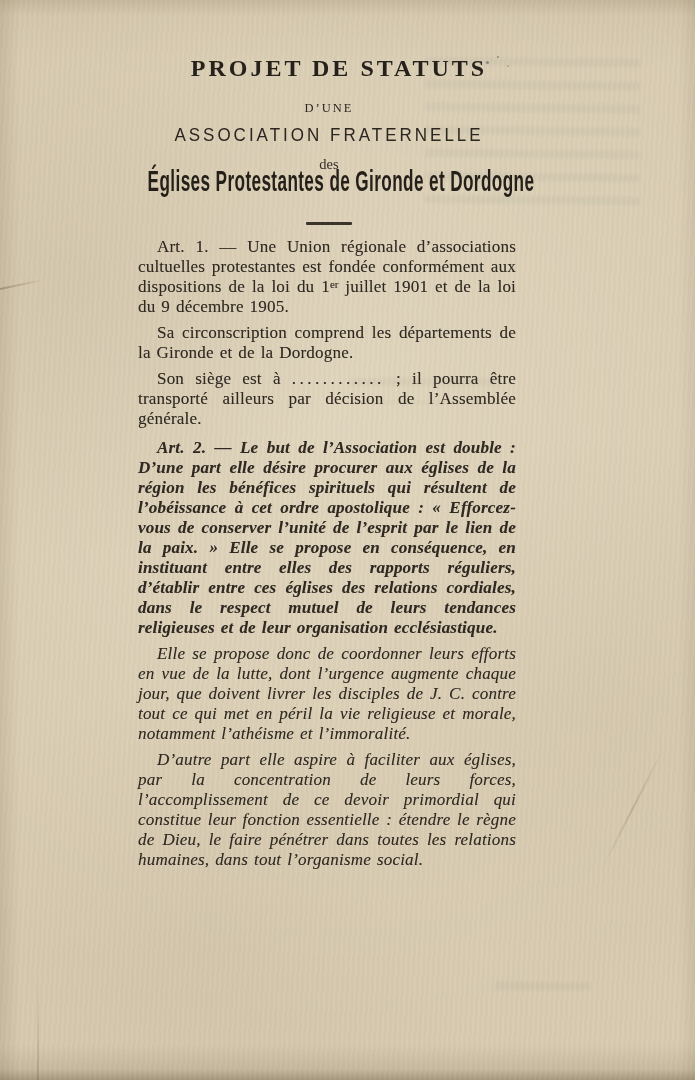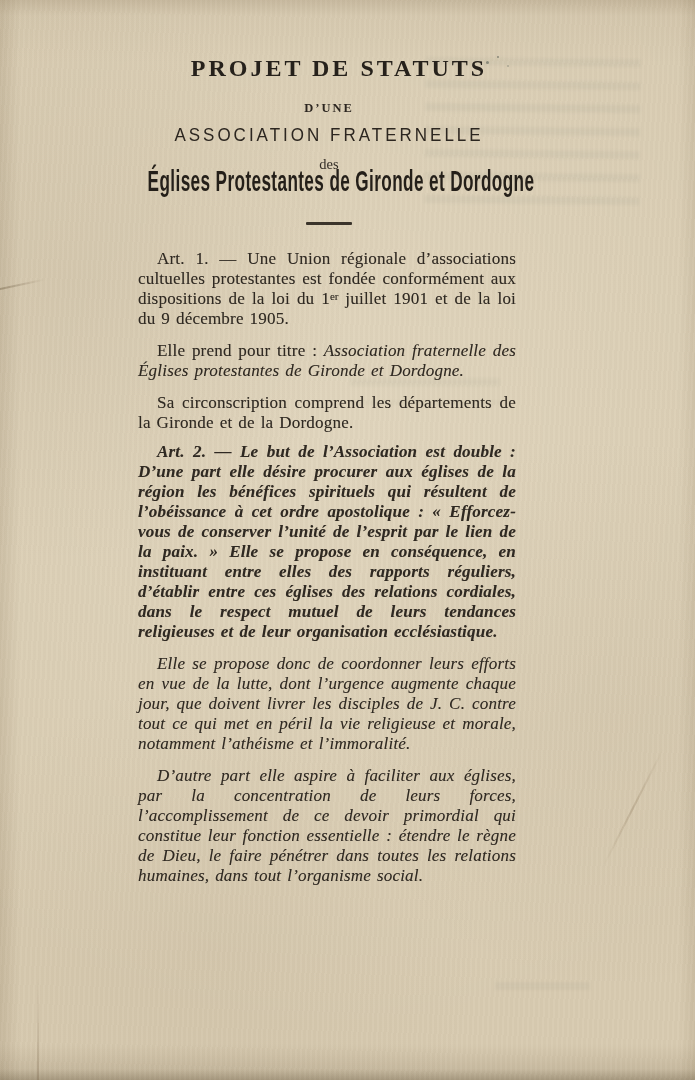--- a/index.html
+++ b/index.html
@@ -82,21 +82,21 @@
   }
   .kicker {
     position: absolute; left: 0; right: 0; top: 55px;
     font-size: 24px; font-weight: bold;
     letter-spacing: 3px;
     color: #26211b;
     margin-left: 20px;
   }
   .sub-small {
     position: absolute; left: 0; right: 0; top: 101px;
-    font-size: 12.5px; font-weight: bold;
+    font-size: 12.5px; font-weight: normal;
     letter-spacing: 2px;
     color: #2c2620;
   }
   .sub-caps {
     position: absolute; left: 0; right: 0; top: 126px;
     font-family: "Liberation Sans", "DejaVu Sans", sans-serif;
     font-size: 17px; font-weight: 400;
     letter-spacing: 3px;
     transform: scaleY(1.08);
     color: #2c2620;
@@ -129,21 +129,21 @@
   .body-col {
     position: absolute;
     left: 138px; top: 237px; width: 378px;
     font-size: 17px; line-height: 20px;
     text-align: justify;
     word-spacing: 1.5px;
     letter-spacing: 0.2px;
     z-index: 4;
     text-shadow: 0.2px 0.2px 0 rgba(47,41,34,0.30);
   }
-  .body-col p { margin: 12px 0 6px 0; text-indent: 19px; }
+  .body-col p { margin: 0 0 6px 0; text-indent: 19px; }
   .body-col p.art2 { font-style: italic; }
   .body-col p.art2-first { margin-top: 9px; font-weight: bold; }
   .t-italic { font-style: italic; }
   sup.ord {
     font-size: 11px;
     line-height: 0;
     vertical-align: 4px;
     letter-spacing: 0;
   }
   .dots { letter-spacing: 3.5px; }
@@ -170,24 +170,24 @@
     <div class="sub-caps">ASSOCIATION FRATERNELLE</div>
     <div class="sub-des">des</div>
     <h1 class="main-title">Églises Protestantes de Gironde et Dordogne</h1>
   </header>
   <div class="title-rule"></div>
 
   <section class="body-col">
 
     <p><span>Art. 1. — </span><span>Une Union régionale d’associations cultuelles protestantes est fondée conformément aux dispositions de la loi du 1</span><sup class="ord">er</sup><span> juillet 1901 et de la loi du 9 décembre 1905.</span></p>
 
-    <p><span>Elle prend pour titre : </span><span class="t-italic">Association fraternelle des Églises protestantes de Gironde et Dordogne.</span></p>
 
     <p><span>Sa circonscription comprend les départements de la Gironde et de la Dordogne.</span></p>
 
+    <p><span>Son siège est à </span><span class="dots">............</span><span> ; il pourra être transporté ailleurs par décision de l’Assemblée générale.</span></p>
 
     <p class="art2 art2-first"><span>Art. 2. — Le but de l’Association est double : D’une part elle désire procurer aux églises de la région les bénéfices spirituels qui résultent de l’obéissance à cet ordre apostolique : « Efforcez-vous de conserver l’unité de l’esprit par le lien de la paix. » Elle se propose en conséquence, en instituant entre elles des rapports réguliers, d’établir entre ces églises des relations cordiales, dans le respect mutuel de leurs tendances religieuses et de leur organisation ecclésiastique.</span></p>
 
     <p class="art2"><span>Elle se propose donc de coordonner leurs efforts en vue de la lutte, dont l’urgence augmente chaque jour, que doivent livrer les disciples de J. C. contre tout ce qui met en péril la vie religieuse et morale, notamment l’athéisme et l’immoralité.</span></p>
 
     <p class="art2"><span>D’autre part elle aspire à faciliter aux églises, par la concentration de leurs forces, l’accomplissement de ce devoir primordial qui constitue leur fonction essentielle : étendre le règne de Dieu, le faire pénétrer dans toutes les relations humaines, dans tout l’organisme social.</span></p>
 
   </section>
 </div>
 

